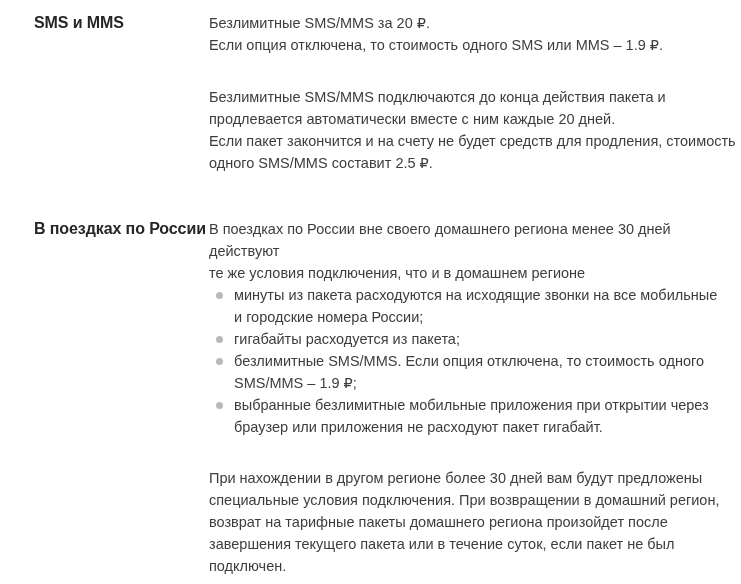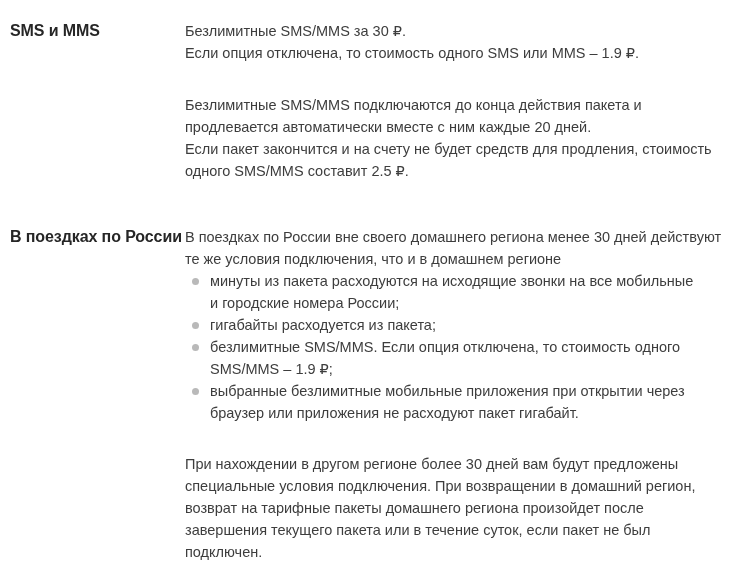--- a/index.html
+++ b/index.html
@@ -15,21 +15,22 @@
     background: var(--background);
   }
   body {
     width: 741px;
     height: 584px;
     overflow: hidden;
     font-family: "Liberation Sans", "DejaVu Sans", sans-serif;
     color: var(--text);
   }
   .page {
-    padding: 20px 4px 0 10px;
+    padding: 12px 4px 0 10px;
+    margin-left: 24px;
   }
   .row {
     display: flex;
     align-items: flex-start;
   }
   .row + .row {
     margin-top: 44px;
   }
   .label {
     flex: 0 0 175px;
@@ -73,21 +74,21 @@
   }
 </style>
 </head>
 <body>
 
 <main class="page">
 
   <section class="row">
     <div class="label">SMS и MMS</div>
     <div class="content">
-      <p class="para">Безлимитные SMS/MMS за 30 ₽.
+      <p class="para">Безлимитные SMS/MMS за 20 ₽.
 Если опция отключена, то стоимость одного SMS или MMS – 1.9 ₽.</p>
       <p class="para">Безлимитные SMS/MMS подключаются до конца действия пакета и
 продлевается автоматически вместе с ним каждые 20 дней.
 Если пакет закончится и на счету не будет средств для продления, стоимость
 одного SMS/MMS составит 2.5 ₽.</p>
     </div>
   </section>
 
   <section class="row">
     <div class="label">В поездках по России</div>

